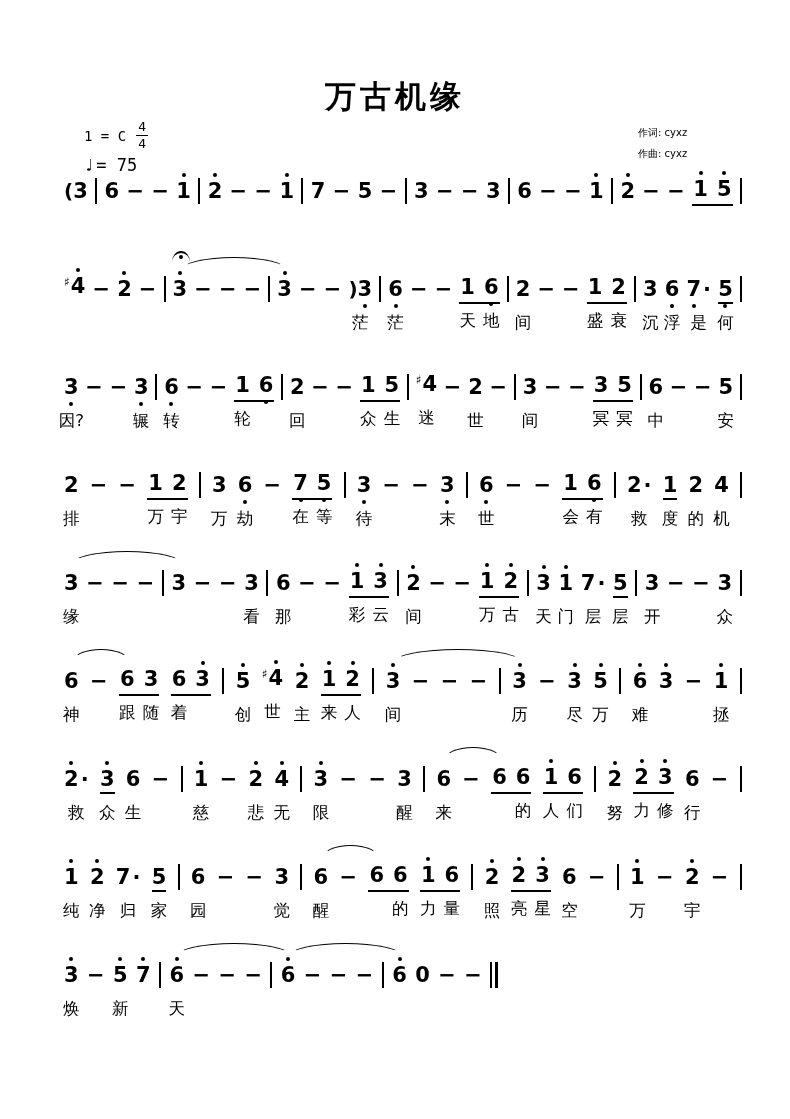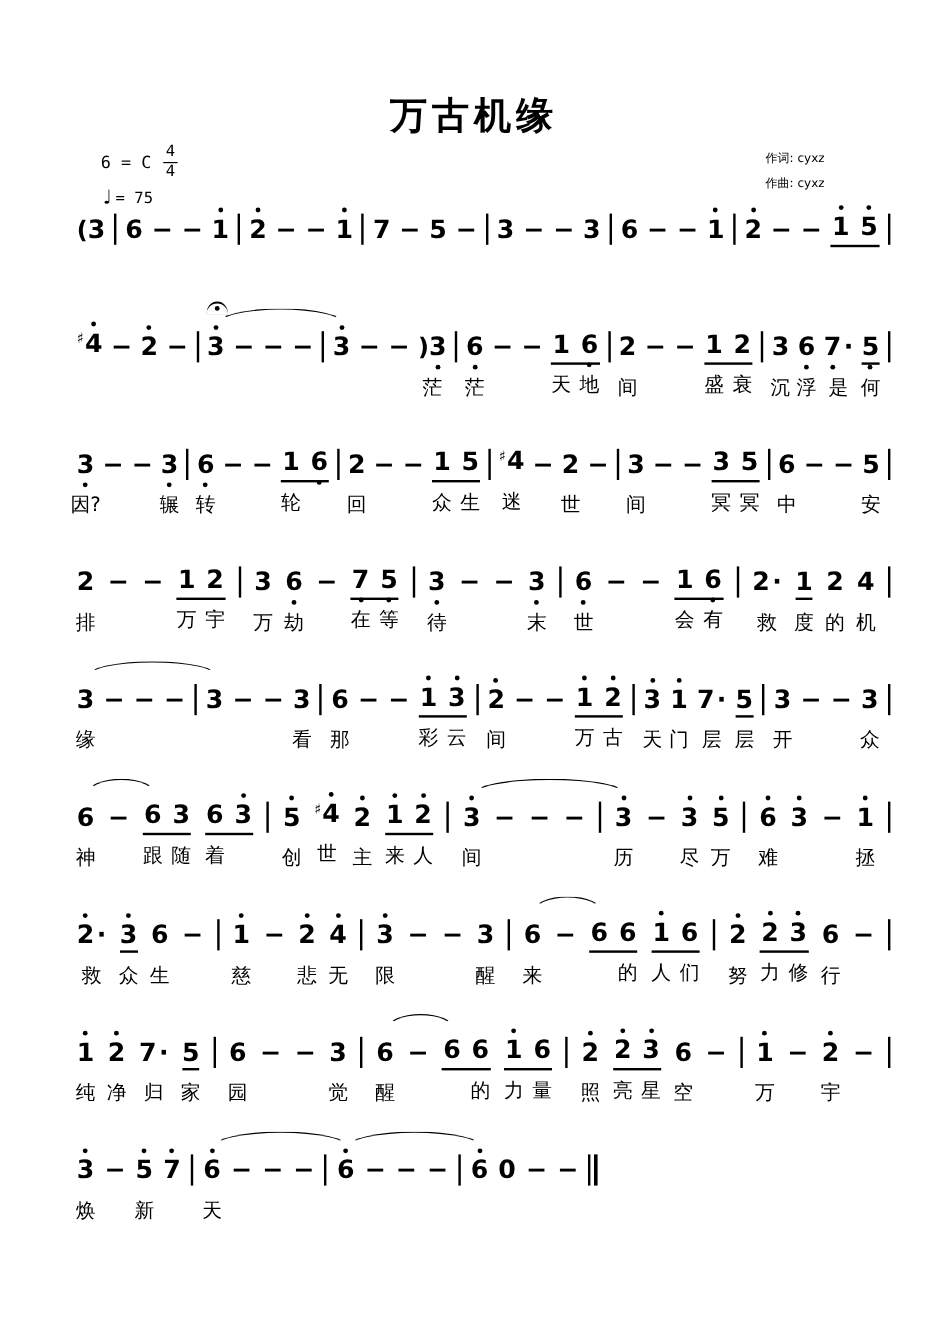--- a/index.html
+++ b/index.html
@@ -9,21 +9,21 @@
          font-family:"DejaVu Serif","DejaVu Sans",serif;font-size:31px;font-weight:600;letter-spacing:4px;}
   .credits{position:absolute;left:638px;top:122px;font-size:10px;line-height:21px;
            font-family:"DejaVu Sans",sans-serif;}
   .keysig{position:absolute;left:84px;top:120px;font-family:"DejaVu Sans Mono",monospace;font-size:14px;}
   .keyrow{display:flex;align-items:center;gap:10px;}
   .ts{display:inline-flex;flex-direction:column;text-align:center;font-size:13px;line-height:14px;}
   .ts .top{border-bottom:1.2px solid #000;padding:0 2px 1px 2px;}
   .ts .bot{padding-top:1px;}
   .temporow{margin-top:4px;display:flex;align-items:center;gap:2px;}
   .temporow .glyph{font-size:17px;}
-  .temporow .val{font-size:13px;}
+  .temporow .val{font-size:17px;}
   .lines{position:absolute;left:64px;top:172px;width:678px;}
   .mline{position:relative;height:98px;}
   .notes{position:relative;display:flex;justify-content:space-between;align-items:flex-end;
          width:100%;height:34px;}
   .tk{position:relative;font-size:21px;font-weight:bold;line-height:26px;
       border-bottom:2.5px solid transparent;text-align:center;}
   .tk.u{border-bottom-color:#000;}
   .grp{display:flex;gap:9px;border-bottom:2.5px solid #000;padding:0 1px;}
   .grp .tk{border-bottom-color:transparent;}
   .dg{position:relative;display:inline-block;}
@@ -55,21 +55,21 @@
 <div class="sheet">
   <div class="title">万古机缘</div>
 
   <div class="credits">
     <div>作词: cyxz</div>
     <div>作曲: cyxz</div>
   </div>
 
   <div class="keysig">
     <div class="keyrow">
-      <span>6 = C</span>
+      <span>1 = C</span>
       <span class="ts">
         <span class="top">4</span>
         <span class="bot">4</span>
       </span>
     </div>
     <div class="temporow">
       <span class="glyph">♩</span>
       <span class="val">= 75</span>
     </div>
   </div>

